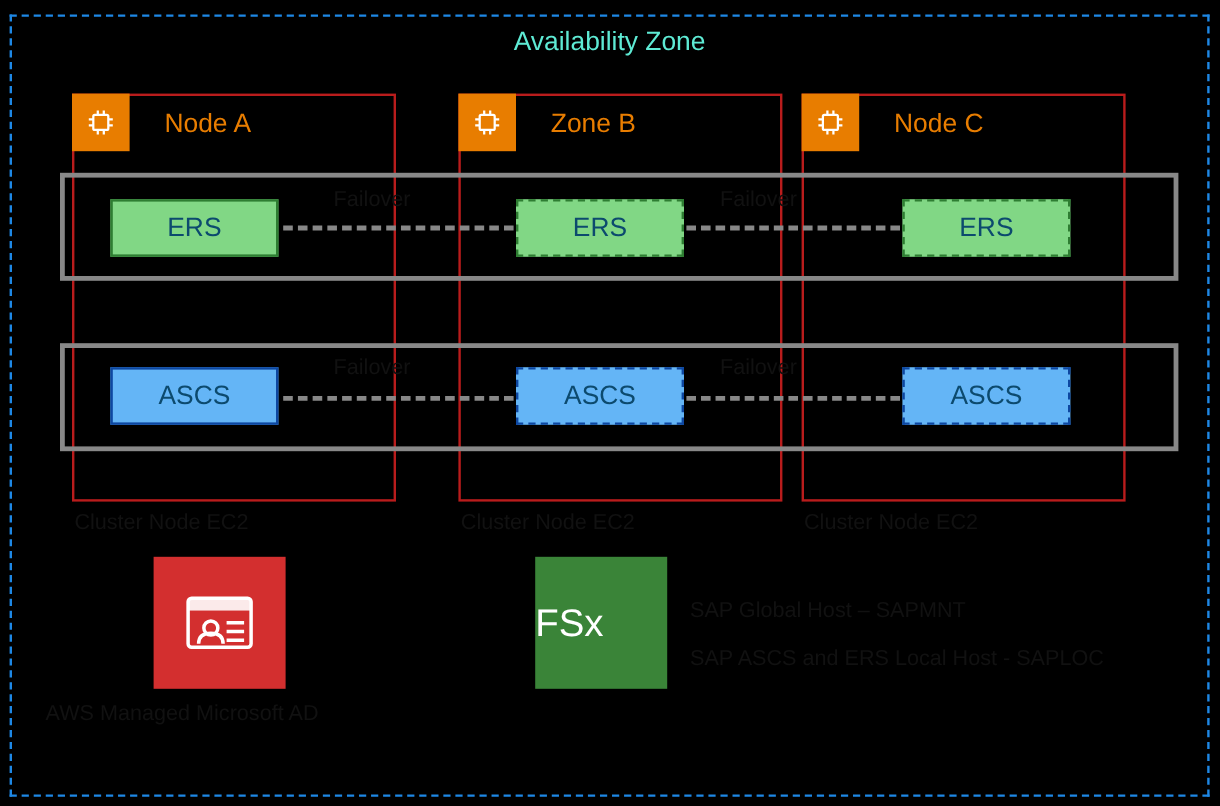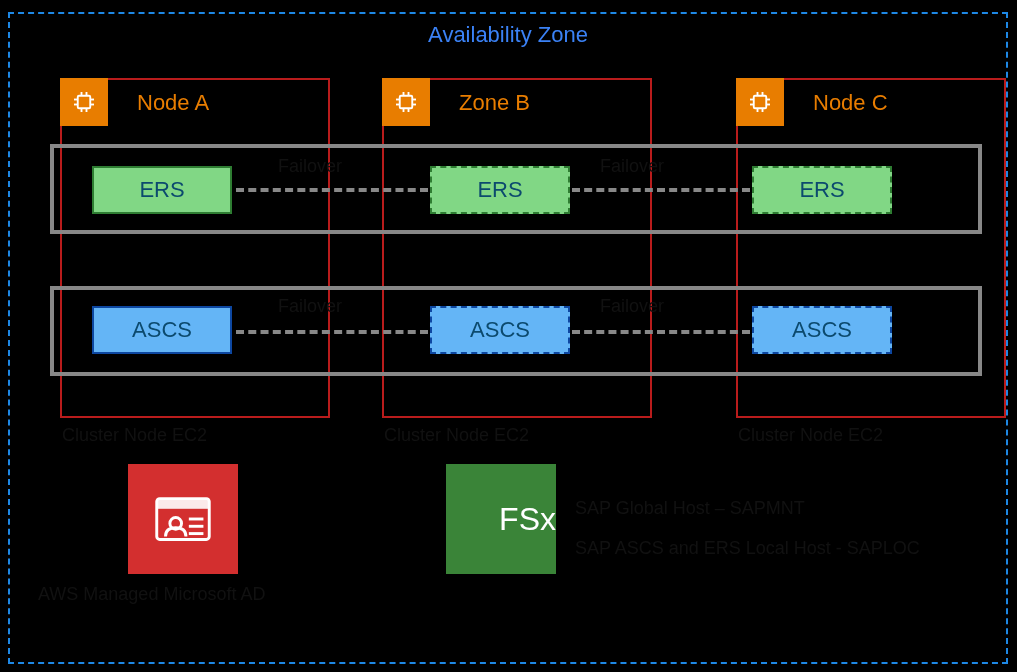--- a/index.html
+++ b/index.html
@@ -17,34 +17,34 @@
       top: 12px;
       width: 1000px;
       height: 652px;
       border: 2px dashed #1E88E5;
     }
     .az-title {
       position: absolute;
       top: 8px;
       left: 50%;
       transform: translateX(-50%);
-      color: #3b82f6;
+      color: #5eead4;
       font-size: 22px;
       font-weight: 500;
     }
     .node {
       position: absolute;
       top: 64px;
       width: 270px;
       height: 340px;
       border: 2px solid #b91c1c;
     }
     .node-a { left: 50px; }
     .node-b { left: 372px; }
-    .node-c { left: 726px; padding-left: 19px; }
+    .node-c { left: 658px; padding-left: 19px; }
     .node-header {
       position: absolute;
       top: -2px;
       left: -2px;
       width: 48px;
       height: 48px;
       background: #E87D00;
       display: flex;
       align-items: center;
       justify-content: center;
@@ -161,21 +161,21 @@
     }
     .fsx-icon {
       position: absolute;
       top: 450px;
       left: 436px;
       width: 110px;
       height: 110px;
       background: #3A8438;
       display: flex;
       align-items: center;
-      justify-content: flex-end;
+      justify-content: flex-start;
       color: #fff;
       font-size: 32px;
       font-weight: 400;
       font-family: Arial, sans-serif;
     }
     .fsx-labels {
       position: absolute;
       top: 475px;
       left: 565px;
       font-size: 18px;

